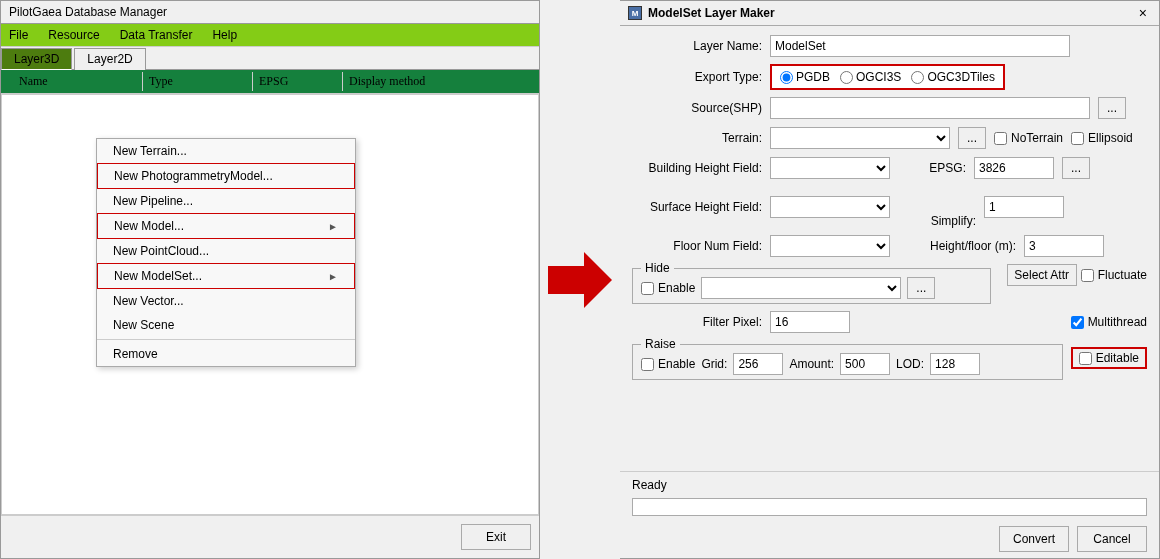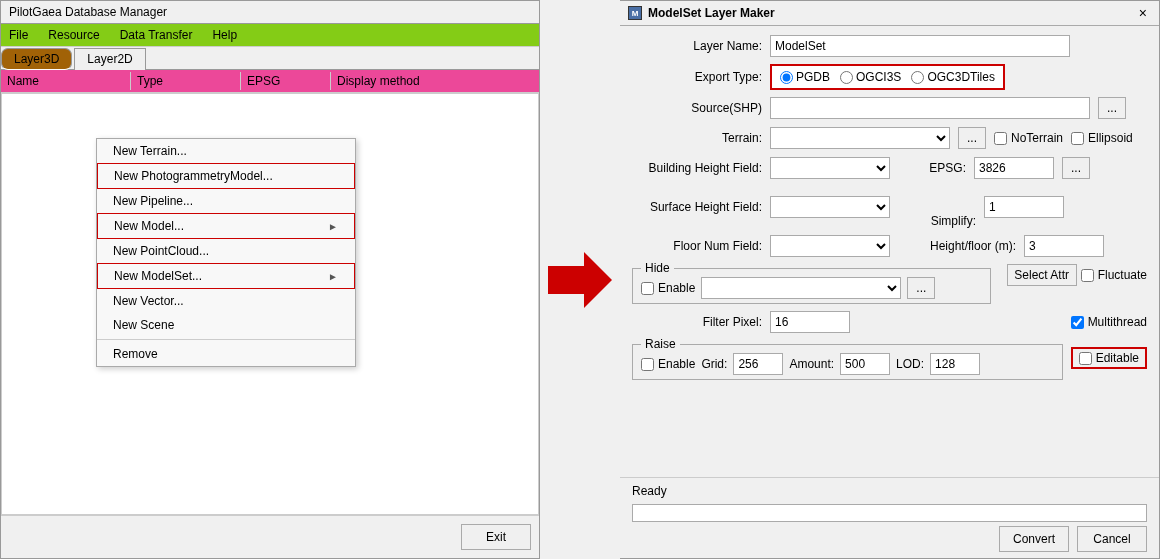--- a/index.html
+++ b/index.html
@@ -53,31 +53,31 @@
       padding: 3px 12px;
       border: 1px solid #999;
       border-bottom: none;
       background: #f0f0f0;
       cursor: pointer;
       margin-right: 2px;
       position: relative;
       top: 1px;
     }
     .tab.active {
-      background: #a16207;
+      background: #4d7c0f;
       border-bottom: 1px solid #fff;
       z-index: 1;
-      border-radius: 7px;
     }
     .table-header {
       display: grid;
       grid-template-columns: 130px 110px 90px 1fr;
-      background: #ec4899;
+      background: #15803d;
       border-bottom: 1px solid #ccc;
-      padding: 2px 0;
+      padding: 2px 12px;
+      font-family: Liberation Serif, serif;
     }
     .table-header span {
       padding: 2px 6px;
       border-right: 1px solid #ccc;
       font-size: 12px;
     }
     .table-header span:last-child { border-right: none; }
     .table-body {
       flex: 1;
       background: #fff;
@@ -304,21 +304,21 @@
     .status-bar {
       height: 18px;
       border: 1px solid #aaa;
       background: #fff;
       width: 100%;
     }
     .bottom-buttons {
       display: flex;
       justify-content: flex-end;
       gap: 8px;
-      margin-top: 0;
+      margin-top: 6px;
     }
     .btn-main {
       height: 26px;
       min-width: 70px;
       border: 1px solid #aaa;
       background: #f0f0f0;
       cursor: pointer;
       font-size: 12px;
       padding: 0 12px;
     }

